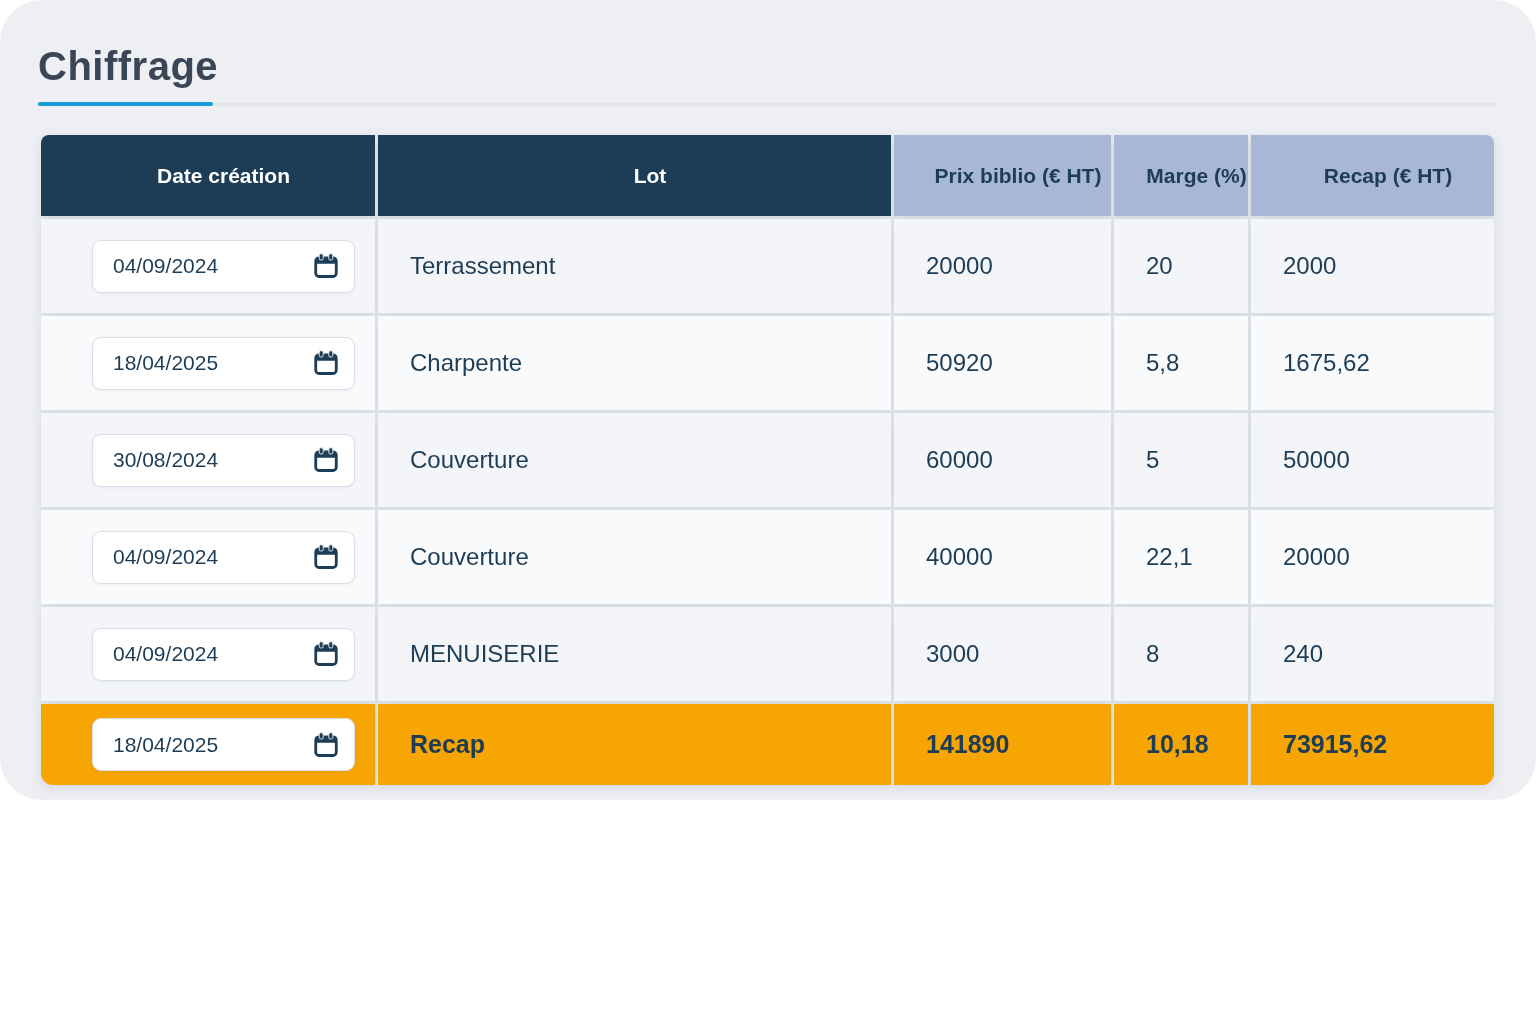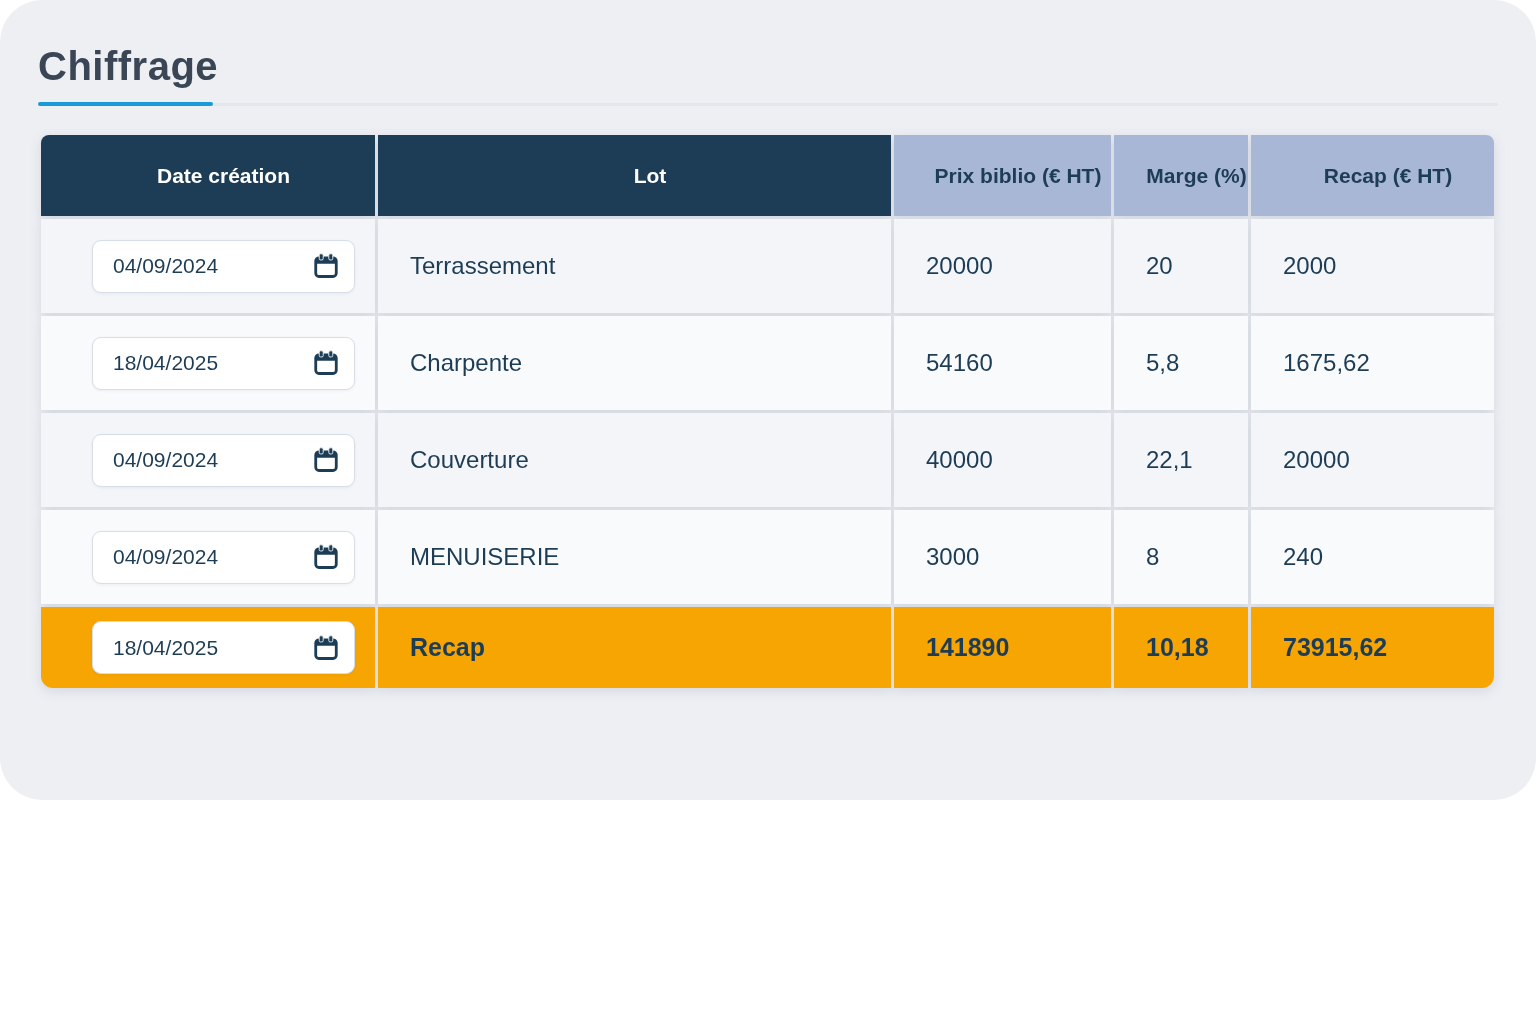--- a/index.html
+++ b/index.html
@@ -111,25 +111,42 @@
         <span class="date-text">18/04/2025</span>
         <svg class="cal-icon" viewBox="0 0 24 24">
           <rect x="3.2" y="5" width="17.6" height="16" rx="2.8" fill="#ffffff" stroke="#1d3c55" stroke-width="2.4"></rect>
           <path d="M4.2 6 h15.6 a1 1 0 0 1 1 1 v3 h-17.6 v-3 a1 1 0 0 1 1-1 z" fill="#1d3c55"></path>
           <rect x="6.2" y="1.6" width="3.4" height="5.2" rx="1.1" fill="#1d3c55" stroke="#f3f5f8" stroke-width="0.8"></rect>
           <rect x="14.4" y="1.6" width="3.4" height="5.2" rx="1.1" fill="#1d3c55" stroke="#f3f5f8" stroke-width="0.8"></rect>
         </svg>
       </div>
     </td>
     <td>Charpente</td>
-    <td>54160</td>
+    <td>50920</td>
     <td>5,8</td>
     <td>1675,62</td>
   </tr>
 
+  <tr>
+    <td>
+      <div class="date-field">
+        <span class="date-text">30/08/2024</span>
+        <svg class="cal-icon" viewBox="0 0 24 24">
+          <rect x="3.2" y="5" width="17.6" height="16" rx="2.8" fill="#ffffff" stroke="#1d3c55" stroke-width="2.4"></rect>
+          <path d="M4.2 6 h15.6 a1 1 0 0 1 1 1 v3 h-17.6 v-3 a1 1 0 0 1 1-1 z" fill="#1d3c55"></path>
+          <rect x="6.2" y="1.6" width="3.4" height="5.2" rx="1.1" fill="#1d3c55" stroke="#f3f5f8" stroke-width="0.8"></rect>
+          <rect x="14.4" y="1.6" width="3.4" height="5.2" rx="1.1" fill="#1d3c55" stroke="#f3f5f8" stroke-width="0.8"></rect>
+        </svg>
+      </div>
+    </td>
+    <td>Couverture</td>
+    <td>60000</td>
+    <td>5</td>
+    <td>50000</td>
+  </tr>
 
   <tr>
     <td>
       <div class="date-field">
         <span class="date-text">04/09/2024</span>
         <svg class="cal-icon" viewBox="0 0 24 24">
           <rect x="3.2" y="5" width="17.6" height="16" rx="2.8" fill="#ffffff" stroke="#1d3c55" stroke-width="2.4"></rect>
           <path d="M4.2 6 h15.6 a1 1 0 0 1 1 1 v3 h-17.6 v-3 a1 1 0 0 1 1-1 z" fill="#1d3c55"></path>
           <rect x="6.2" y="1.6" width="3.4" height="5.2" rx="1.1" fill="#1d3c55" stroke="#f3f5f8" stroke-width="0.8"></rect>
           <rect x="14.4" y="1.6" width="3.4" height="5.2" rx="1.1" fill="#1d3c55" stroke="#f3f5f8" stroke-width="0.8"></rect>

